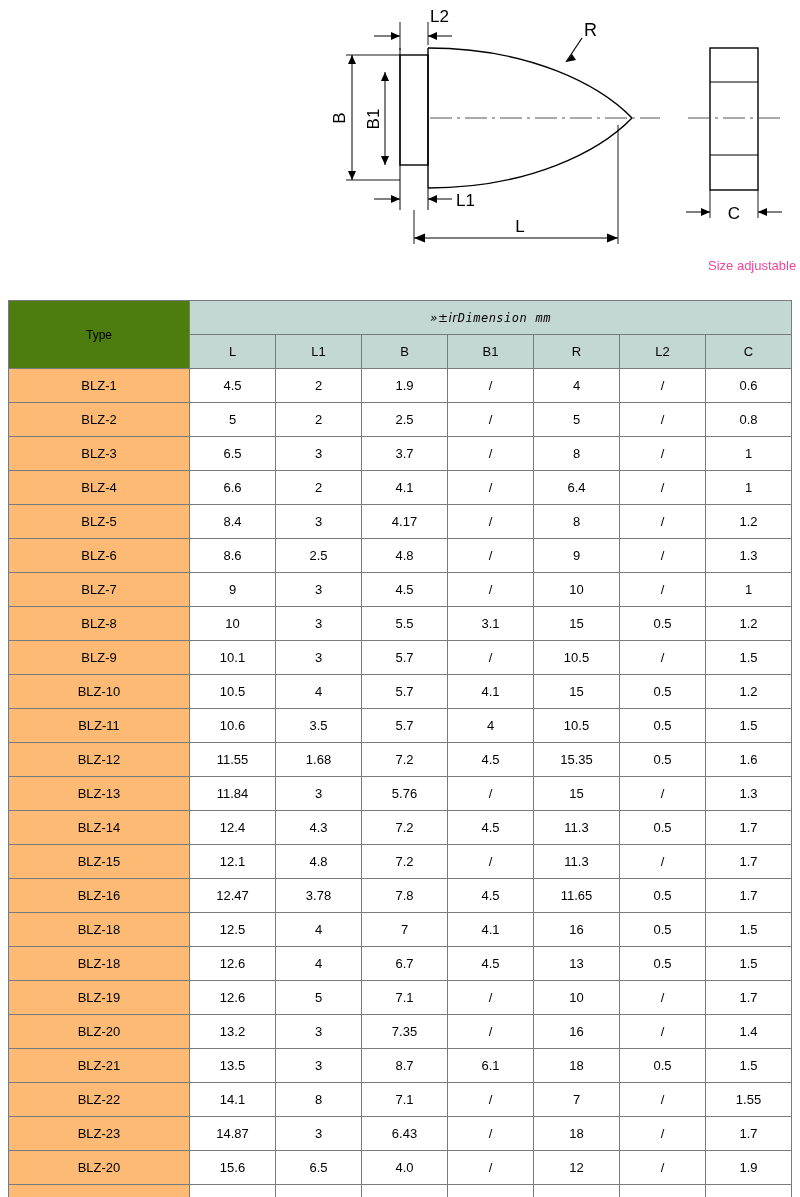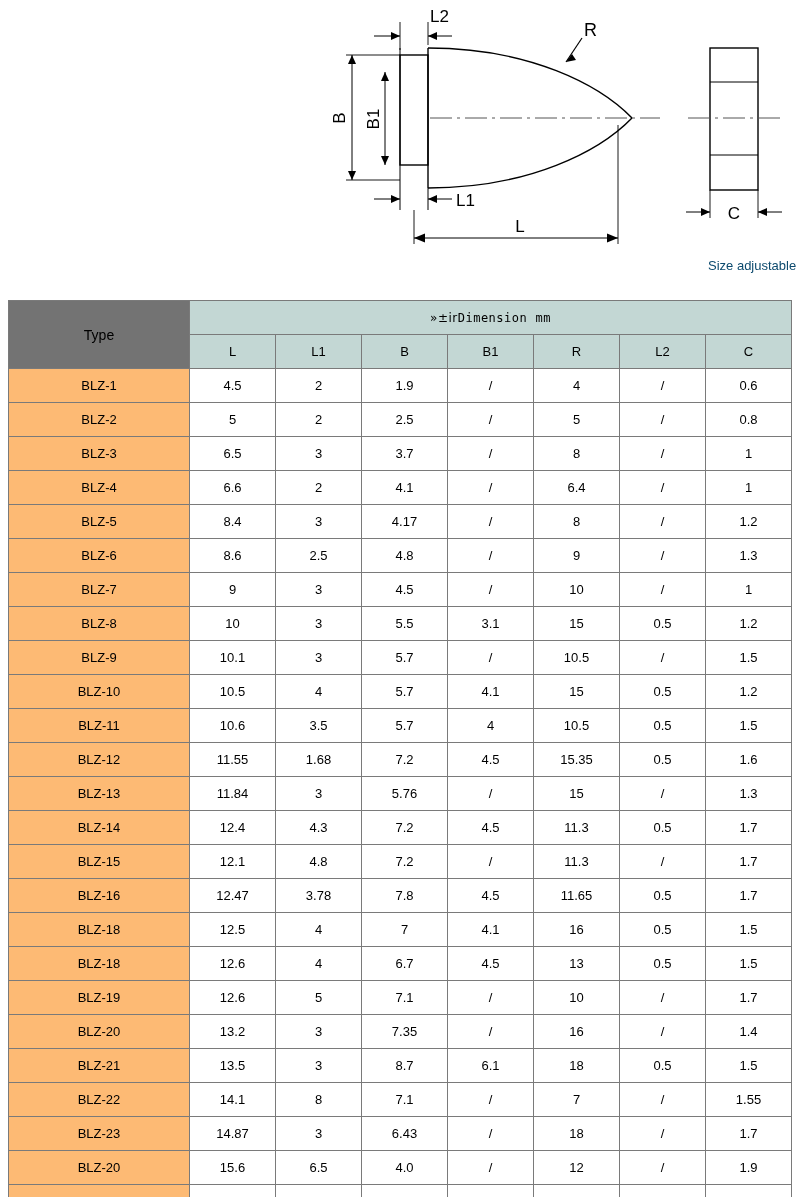--- a/index.html
+++ b/index.html
@@ -23,21 +23,21 @@
     height: 300px;
   }
   .drawing svg {
     display: block;
   }
   .note-text {
     position: absolute;
     left: 708px;
     top: 258px;
     font-size: 13px;
-    color: #0c4a6e;
+    color: #ec4899;
     white-space: nowrap;
   }
 
   
   .table-wrap {
     padding: 0 8px;
     box-sizing: border-box;
     width: 800px;
   }
   table.spec {
@@ -48,28 +48,29 @@
   }
   table.spec th, table.spec td {
     border: 1px solid #7a7a7a;
     text-align: center;
     vertical-align: middle;
     padding: 0;
     height: 33px;
     font-weight: normal;
   }
   .hdr-type {
-    background: #737373;
-    font-size: 14px;
+    background: #4d7c0f;
+    font-size: 12px;
     width: 180px;
   }
   .hdr-dim {
     background: #c3d7d4;
     font-size: 13px;
     letter-spacing: 0.5px;
+    font-style: italic;
   }
   .hdr-sub {
     background: #c3d7d4;
     font-size: 13px;
   }
   .dim-title-cjk {
     font-family: "DejaVu Sans", sans-serif;
     font-size: 12px;
   }
   .dim-title-mono {

